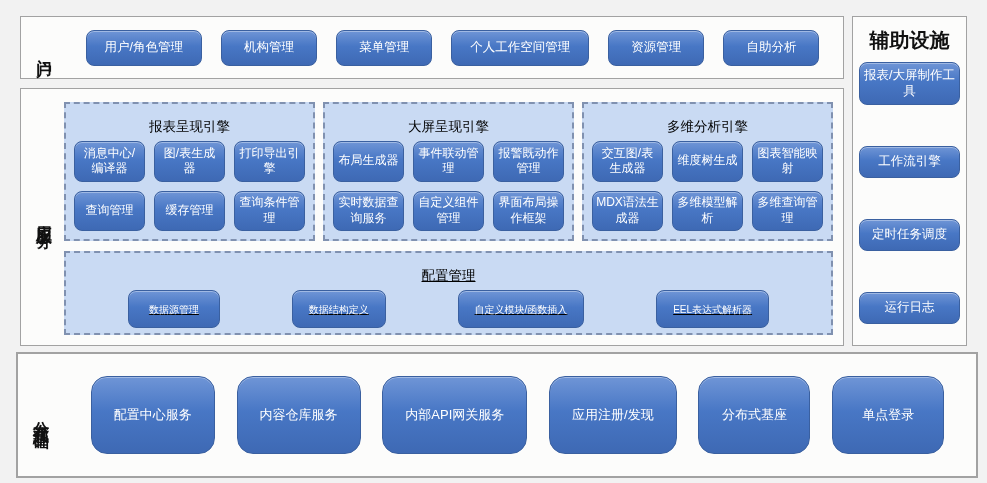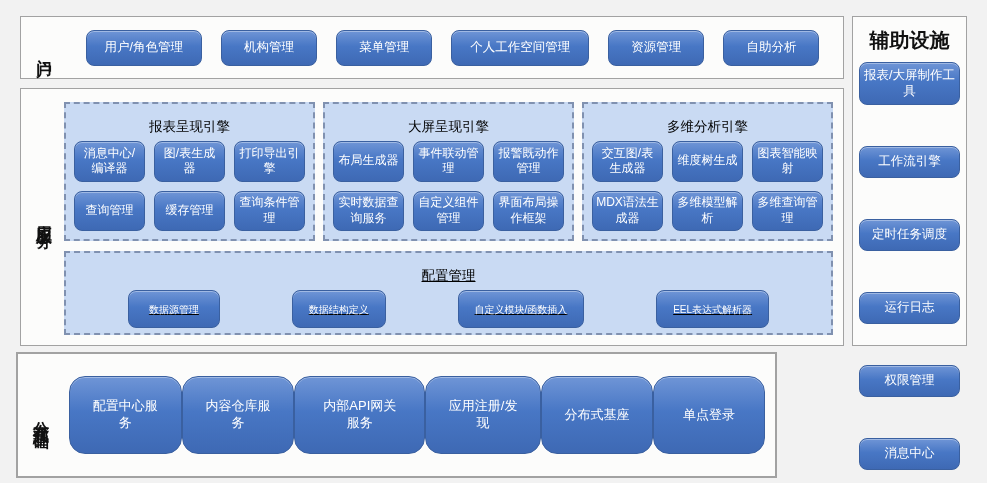--- a/index.html
+++ b/index.html
@@ -14,21 +14,21 @@
     position: absolute;
     background: #fcfcfb;
     border: 1px solid #a2a2a2;
     display: flex;
     align-items: stretch;
   }
   
   #portal-box    { left: 20px;  top: 16px;  width: 824px; height: 63px; }
   #app-box       { left: 20px;  top: 88px;  width: 824px; height: 258px; }
   #aux-box       { left: 852px; top: 16px;  width: 115px; height: 330px; flex-direction: column; align-items: center; }
-  #foundation-box{ left: 16px;  top: 352px; width: 761px; height: 126px; border-width: 2px; }
+  #foundation-box{ left: 16px;  top: 352px; width: 962px; height: 126px; border-width: 2px; }
 
   .v-label {
     writing-mode: vertical-lr;
     text-orientation: upright;
     font-weight: bold;
     font-size: 16px;
     color: #111;
     letter-spacing: 3px;
     display: flex;
     align-items: center;

